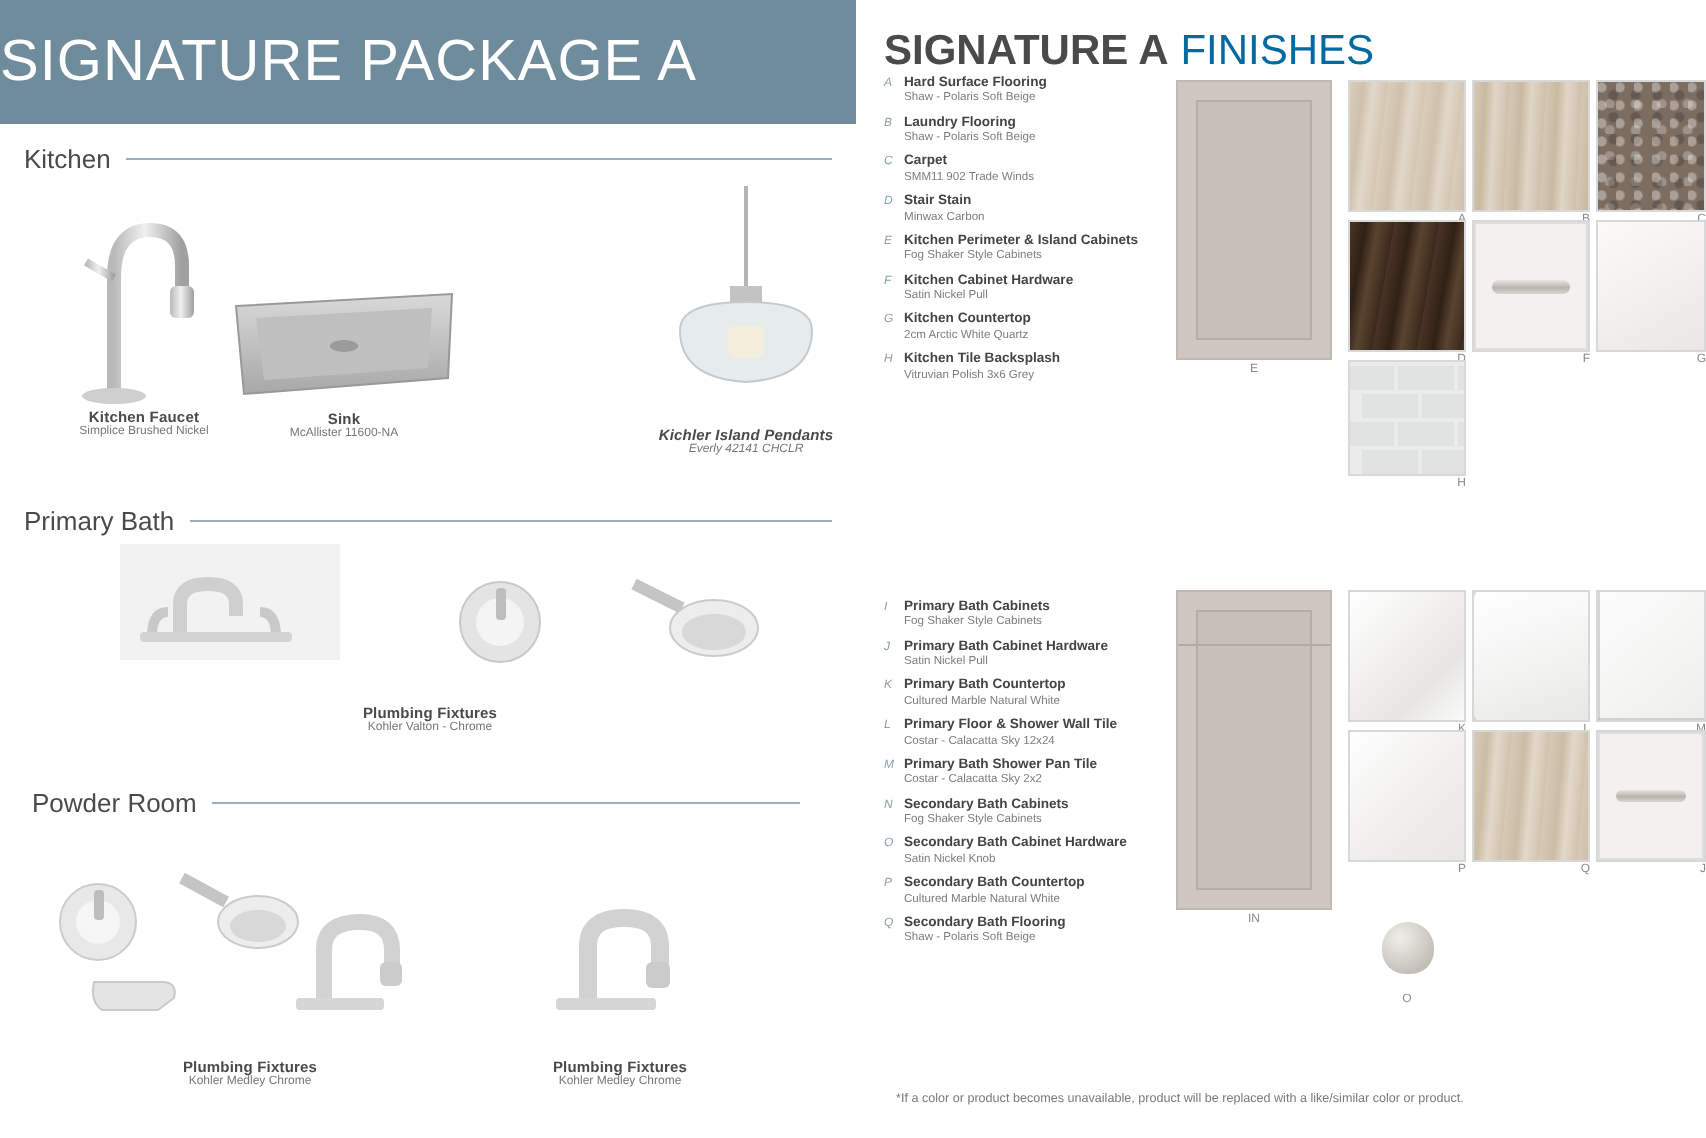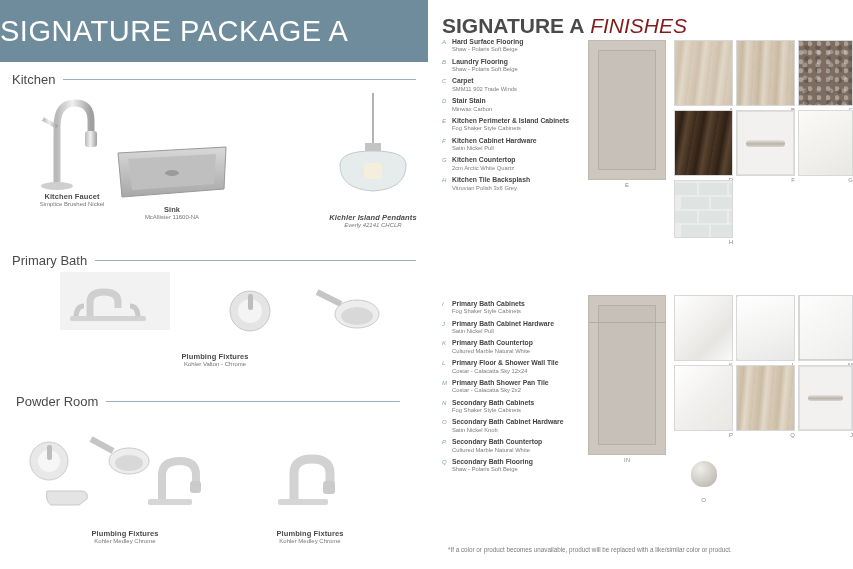--- a/index.html
+++ b/index.html
@@ -40,21 +40,21 @@
   .prod-row { position:relative; }
   .prod { position:absolute; text-align:center; }
   .prod .cap-main { font-size: 7.5px; color:#4a4a4a; font-weight:700; letter-spacing:0.1px;}
   .prod .cap-sub { font-size: 6px; color:#777; }
   .img-box { margin:0 auto; }
 
   
   .right { width: 425px; height:569px; position:relative; padding-top: 14px; }
   .right-title { margin-left: 14px; font-size: 21px; }
   .right-title .bold { font-weight:700; color:#4a4a4a; }
-  .right-title .light { color:#7f1d1d;font-style:italic; }
+  .right-title .light { color:#0369a1; }
 
   .legend { position:absolute; width: 150px; font-size:0; }
   .legend-item { display:flex; margin-bottom: 4px; }
   .legend-key {
     width: 10px; font-size: 6px; color:#8aa0ad; padding-top:1px; flex:none;
     font-style: italic;
   }
   .legend-text { font-size:6.6px; line-height:1.25; }
   .legend-text .t1 { font-weight:700; color:#444; display:block; font-size:6.8px;}
   .legend-text .t2 { color:#7d7d7d; display:block; font-size:5.8px;}
@@ -103,21 +103,21 @@
     </div>
 
 
     <div class="section-head" style="margin-top:10px;">
       <div class="label">Kitchen</div>
       <div class="rule"></div>
     </div>
 
     <div class="prod-row" style="height:160px;">
 
-      <div class="prod" style="left:12px; top:0; width:120px;">
+      <div class="prod" style="left:12px; top:12px; width:120px;">
         <div class="img-box" style="width:110px;height:105px;">
           <svg width="110" height="105" viewBox="0 0 110 105">
             <defs>
               <linearGradient id="mt" x1="0" y1="0" x2="1" y2="0">
                 <stop offset="0" stop-color="#b9b9b9"></stop>
                   <stop offset="0.45" stop-color="#f0f0f0"></stop>
                   <stop offset="1" stop-color="#9f9f9f"></stop>
               </linearGradient>
             </defs>
             <path d="M40 98 L40 40 Q40 16 58 16 Q74 16 74 34 L74 46" fill="none" stroke="url(#mt)" stroke-width="7"></path>

